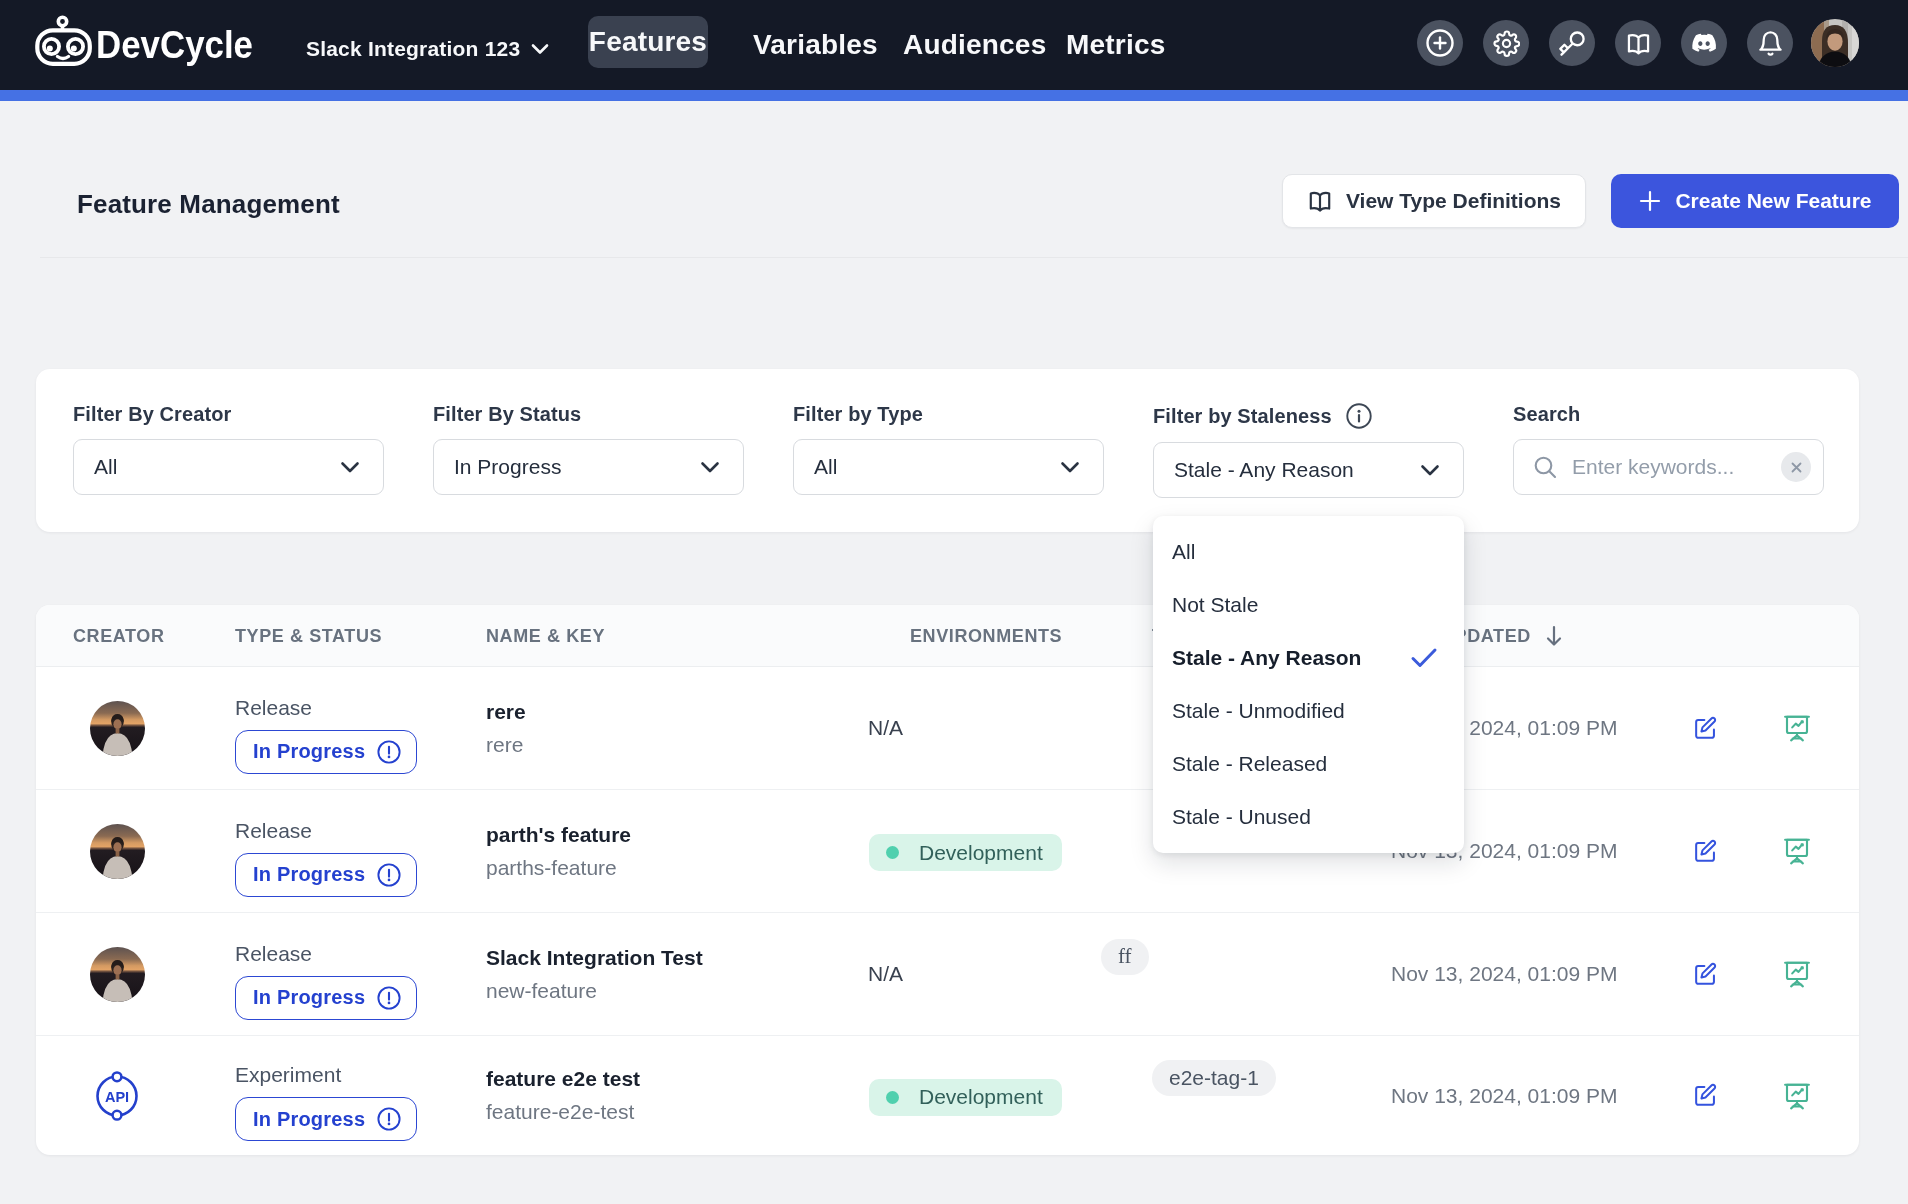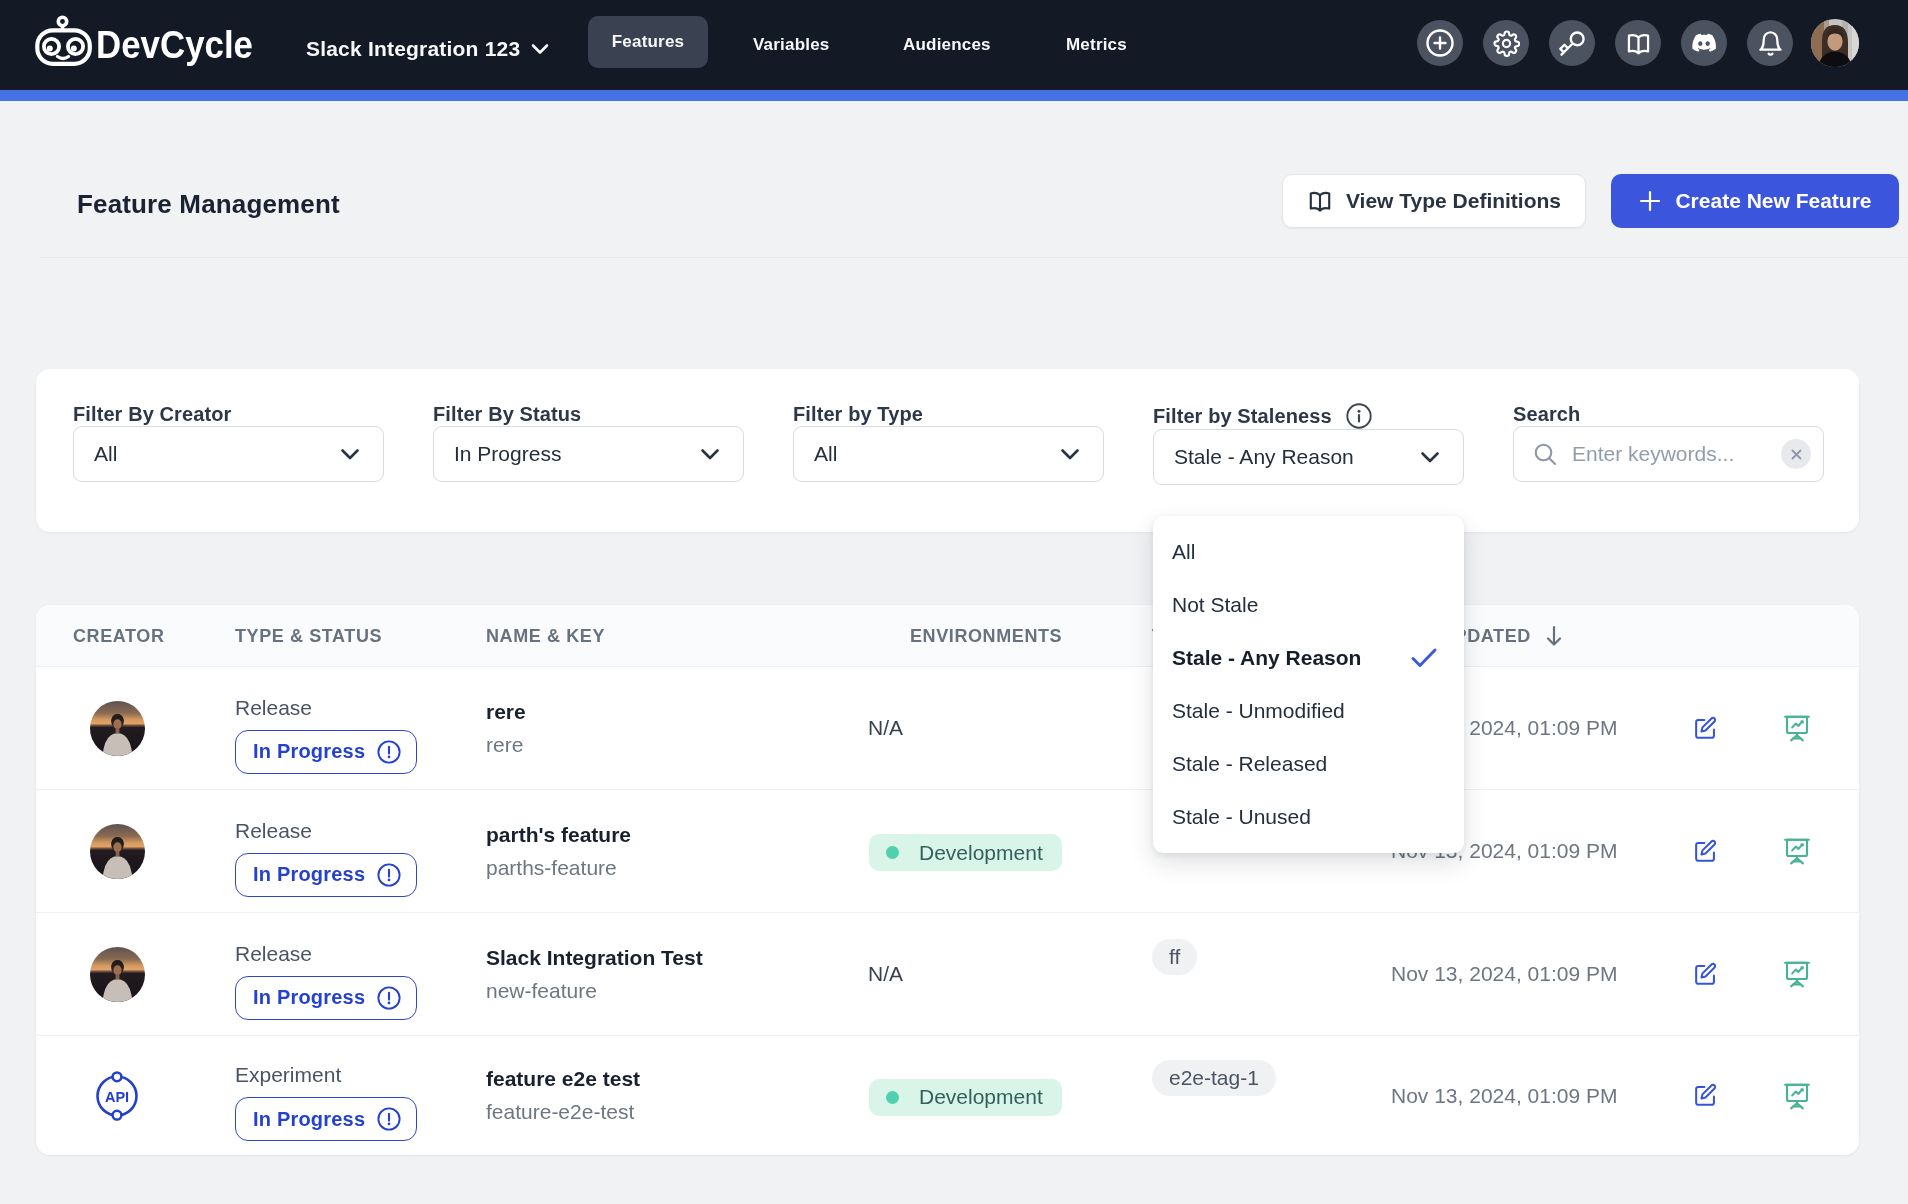--- a/index.html
+++ b/index.html
@@ -4,38 +4,38 @@
 <style>
 * { margin:0; padding:0; box-sizing:border-box; }
 html,body { width:1908px; height:1204px; overflow:hidden; }
 body { font-family:"Liberation Sans", sans-serif; background:#f1f2f4; position:relative; }
 
 .nav { position:absolute; left:0; top:0; width:1908px; height:90px; background:#141926; }
 .logo { position:absolute; left:35px; top:14px; }
 .brand { position:absolute; left:96px; top:24px; }
 .proj { position:absolute; left:306px; top:4px; height:90px; display:flex; align-items:center; color:#f7f8fa; font-size:21px; font-weight:700; letter-spacing:.2px; }
 .proj svg { margin-left:11px; }
-.tab { position:absolute; top:0; height:90px; display:flex; align-items:center; color:#f7f8fa; font-size:17px; font-weight:700; letter-spacing:.2px;text-align:right; }
+.tab { position:absolute; top:0; height:90px; display:flex; align-items:center; color:#f7f8fa; font-size:28px; font-weight:700; letter-spacing:.2px;text-align:right; }
 .tab.active { top:16px; height:52px; background:#3a4150; border-radius:10px; padding:0; width:120px; justify-content:center; }
 .navicons { position:absolute; right:49px; top:19px; display:flex; align-items:center; }
 .nic { width:46px; height:46px; border-radius:50%; background:#4b5260; margin-left:20px; display:flex; align-items:center; justify-content:center; }
 .avatar-nav { width:48px; height:48px; border-radius:50%; margin-left:18px; overflow:hidden; }
 
 .bluebar { position:absolute; left:0; top:90px; width:1908px; height:11px; background:#4571e4; }
 
 .pagehead { position:absolute; left:0; top:101px; width:1908px; height:157px; border-bottom:1px solid #e7e8ea;margin-left:40px; }
 .h1 { position:absolute; left:37px; top:88px; font-size:26px; font-weight:700; color:#1b2232; letter-spacing:.15px; }
 .btn-white { position:absolute; left:1242px; top:73px; width:304px; height:54px; background:#ffffff; border:1px solid #e3e5e8; border-radius:10px; display:flex; align-items:center; justify-content:center; font-size:21px; font-weight:600; color:#2a3342; box-shadow:0 1px 2px rgba(16,24,40,.05); }
 .btn-white svg { margin-right:13px; }
 .btn-blue { position:absolute; left:1571px; top:73px; width:288px; height:54px; background:#3c55dd; border-radius:10px; display:flex; align-items:center; justify-content:center; font-size:21px; font-weight:600; color:#fff; }
 .btn-blue svg { margin-right:13px; }
 
 .fcard { position:absolute; left:36px; top:369px; width:1823px; height:163px; background:#fff; border-radius:14px; box-shadow:0 1px 3px rgba(16,24,40,.06); }
 .fcol { position:absolute; top:34px; width:311px; }
-.flabel { font-size:20px; font-weight:700; color:#2d3748; display:flex; align-items:center; letter-spacing:.1px; }
+.flabel { font-size:20px; font-weight:700; color:#2d3748; margin-bottom:13px; display:flex; align-items:center; letter-spacing:.1px; }
 .select { height:56px; border:1px solid #d8dbdf; border-radius:9px; background:#fff; display:flex; align-items:center; padding:0 20px; font-size:21px; color:#252e3d; position:relative; }
 .select .chev { position:absolute; right:23px; }
 .searchbox { height:56px; border:1px solid #d8dbdf; border-radius:9px; background:#fff; display:flex; align-items:center; padding:0 12px 0 18px; }
 .searchbox .ph { font-size:21px; color:#939daa; margin-left:13px; flex:1; }
 .xcirc { width:30px; height:30px; border-radius:50%; background:#e7e9ec; display:flex; align-items:center; justify-content:center; }
 
 .dd { position:absolute; left:1153px; top:516px; width:311px; height:337px; background:#fff; border-radius:10px; box-shadow:0 10px 24px rgba(16,24,40,.13), 0 2px 6px rgba(16,24,40,.08); z-index:40; padding-top:9px; }
 .dditem { height:53px; display:flex; align-items:center; padding:0 22px 0 19px; font-size:21px; color:#252e3d; position:relative; }
 .dditem.sel { font-weight:700; color:#161e2b; }
 
@@ -372,21 +372,21 @@
             <circle cx="12" cy="16.9" r="1.35" fill="#2441cf"></circle>
           </svg></div>
       </div>
       <div class="cell typecell" style="left:450px;">
         <div class="name">Slack Integration Test</div>
         <div class="key">new-feature</div>
       </div>
       <div class="cell" style="left:832px;">
         <div class="na">N/A</div>
       </div>
-      <div class="cell" style="left:1116px; padding-bottom:35px;">
+      <div class="cell" style="left:1065px; padding-bottom:35px;font-family:Liberation Serif, serif;">
         <div class="tag">ff</div>
       </div>
       <div class="cell" style="left:1355px;">
         <div class="date">Nov 13, 2024, 01:09 PM</div>
       </div>
       <div class="cell" style="left:1656px;">
         <svg width="27" height="27" viewBox="0 0 24 24" fill="none" stroke="#3453de" stroke-width="1.8" stroke-linecap="round" stroke-linejoin="round">
           <path d="M11 4.5H5.5A1.8 1.8 0 0 0 3.7 6.3v12.2a1.8 1.8 0 0 0 1.8 1.8h12.2a1.8 1.8 0 0 0 1.8-1.8V13"></path>
           <path d="M17.3 3.1a1.9 1.9 0 0 1 2.7 2.7L12 13.7l-3.6.9.9-3.6 8-7.9Z"></path>
         </svg>

